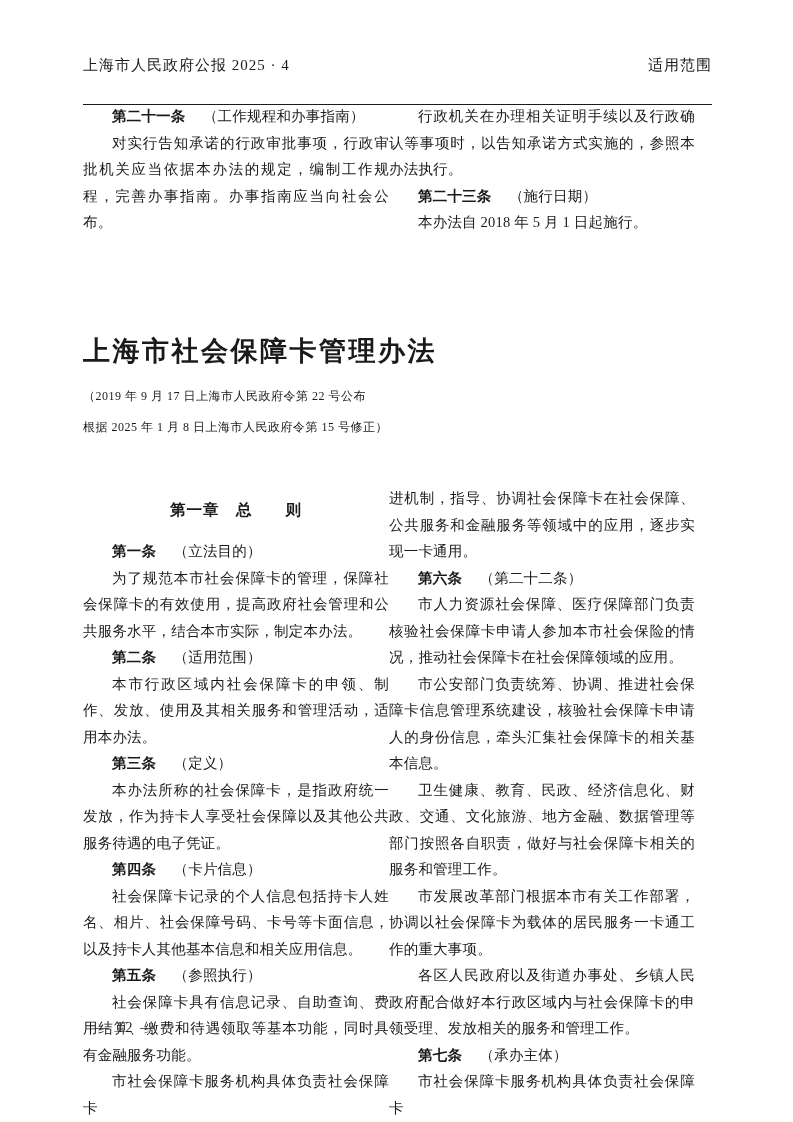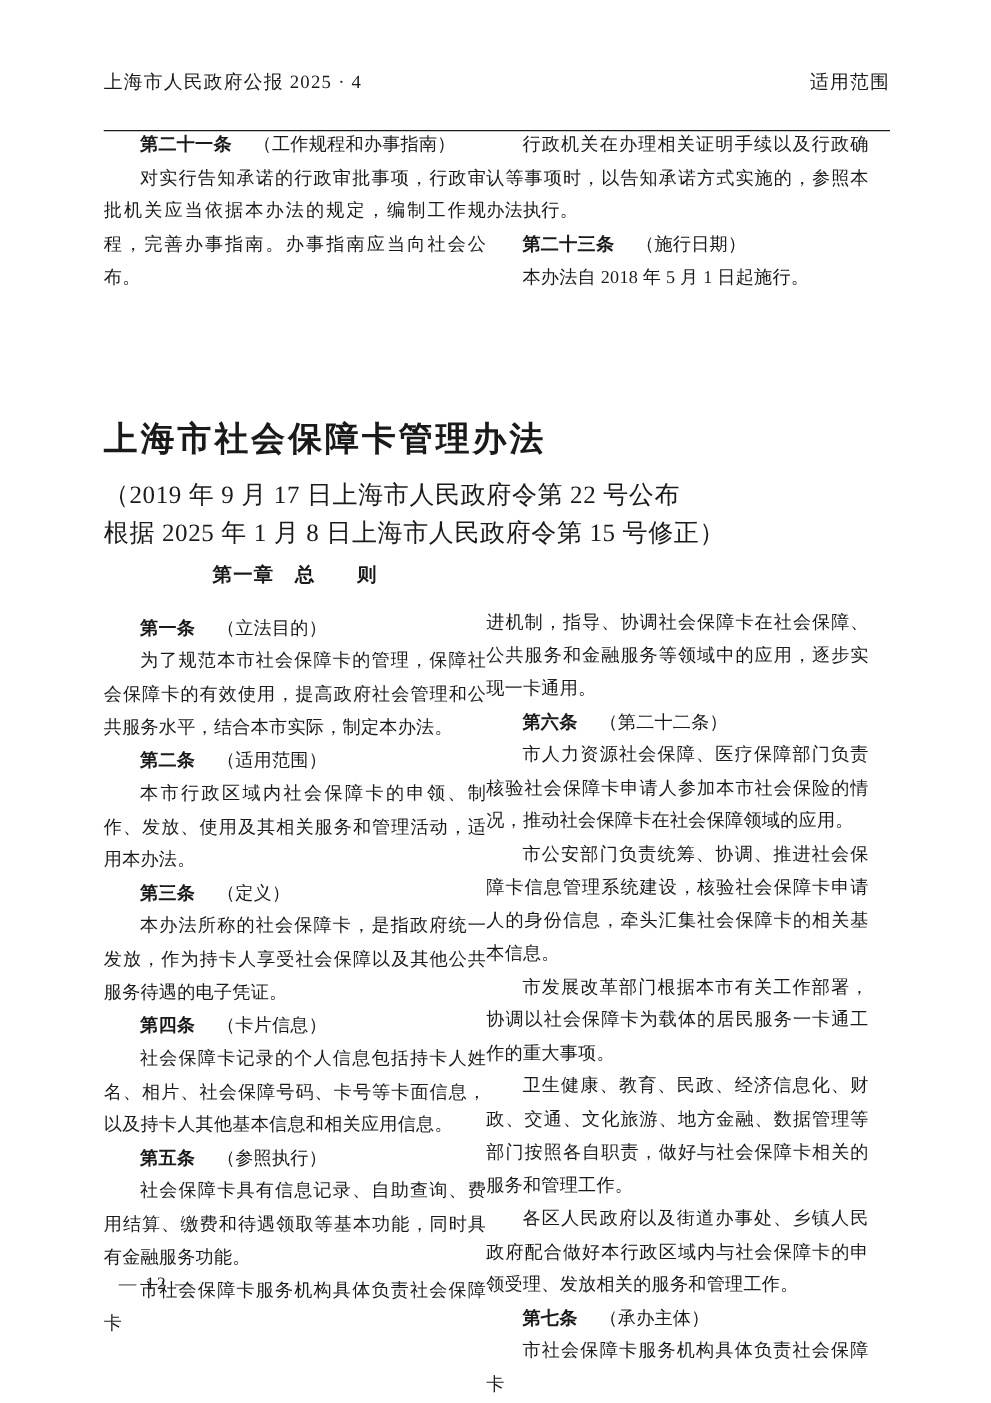--- a/index.html
+++ b/index.html
@@ -31,21 +31,21 @@
     border-bottom: 1.6px solid #1a1a1a;
   }
   
   .cols {
     position: absolute;
     left: 83px;
     width: 629px;
     display: flex;
   }
   .top-cols  { top: 103px; }
-  .main-cols { top: 448px; }
+  .main-cols { top: 448px; align-items: flex-end; }
   .col { width: 306px; flex: 0 0 306px; }
 
   
   .para {
     font-size: 14.5px;
     line-height: 26.5px;
     text-align: justify;
     text-indent: 2em;
     letter-spacing: 0.2px;
   }
@@ -70,21 +70,21 @@
     text-align: left;
     margin-top: 23px;
   }
   .doc-title {
     font-size: 27px;
     font-weight: bold;
     letter-spacing: 2.5px;
     line-height: 36px;
   }
   .doc-subtitle {
-    font-size: 20px;
+    font-size: 12px;
     line-height: 31px;
     letter-spacing: 0.5px;
     margin-top: 12px;
   }
   .doc-subtitle div { white-space: nowrap; }
 
   
   .footer {
     position: absolute;
     left: 95px;
@@ -136,22 +136,22 @@
         <p class="para">社会保障卡记录的个人信息包括持卡人姓名、相片、社会保障号码、卡号等卡面信息，以及持卡人其他基本信息和相关应用信息。</p>
         <p class="para article"><span class="art-num">第五条</span><span class="art-title">（参照执行）</span></p>
         <p class="para">社会保障卡具有信息记录、自助查询、费用结算、缴费和待遇领取等基本功能，同时具有金融服务功能。</p>
         <p class="para">市社会保障卡服务机构具体负责社会保障卡</p>
       </div>
     <div class="col">
         <p class="para cont">进机制，指导、协调社会保障卡在社会保障、公共服务和金融服务等领域中的应用，逐步实现一卡通用。</p>
         <p class="para article"><span class="art-num">第六条</span><span class="art-title">（第二十二条）</span></p>
         <p class="para">市人力资源社会保障、医疗保障部门负责核验社会保障卡申请人参加本市社会保险的情况，推动社会保障卡在社会保障领域的应用。</p>
         <p class="para">市公安部门负责统筹、协调、推进社会保障卡信息管理系统建设，核验社会保障卡申请人的身份信息，牵头汇集社会保障卡的相关基本信息。</p>
+        <p class="para">卫生健康、教育、民政、经济信息化、财政、交通、文化旅游、地方金融、数据管理等部门按照各自职责，做好与社会保障卡相关的服务和管理工作。</p>
         <p class="para">市发展改革部门根据本市有关工作部署，协调以社会保障卡为载体的居民服务一卡通工作的重大事项。</p>
-        <p class="para">卫生健康、教育、民政、经济信息化、财政、交通、文化旅游、地方金融、数据管理等部门按照各自职责，做好与社会保障卡相关的服务和管理工作。</p>
         <p class="para">各区人民政府以及街道办事处、乡镇人民政府配合做好本行政区域内与社会保障卡的申领受理、发放相关的服务和管理工作。</p>
         <p class="para article"><span class="art-num">第七条</span><span class="art-title">（承办主体）</span></p>
         <p class="para">市社会保障卡服务机构具体负责社会保障卡</p>
       </div>
   </div>
 
   <div class="footer">— 12 —</div>
 
 </div>
 

